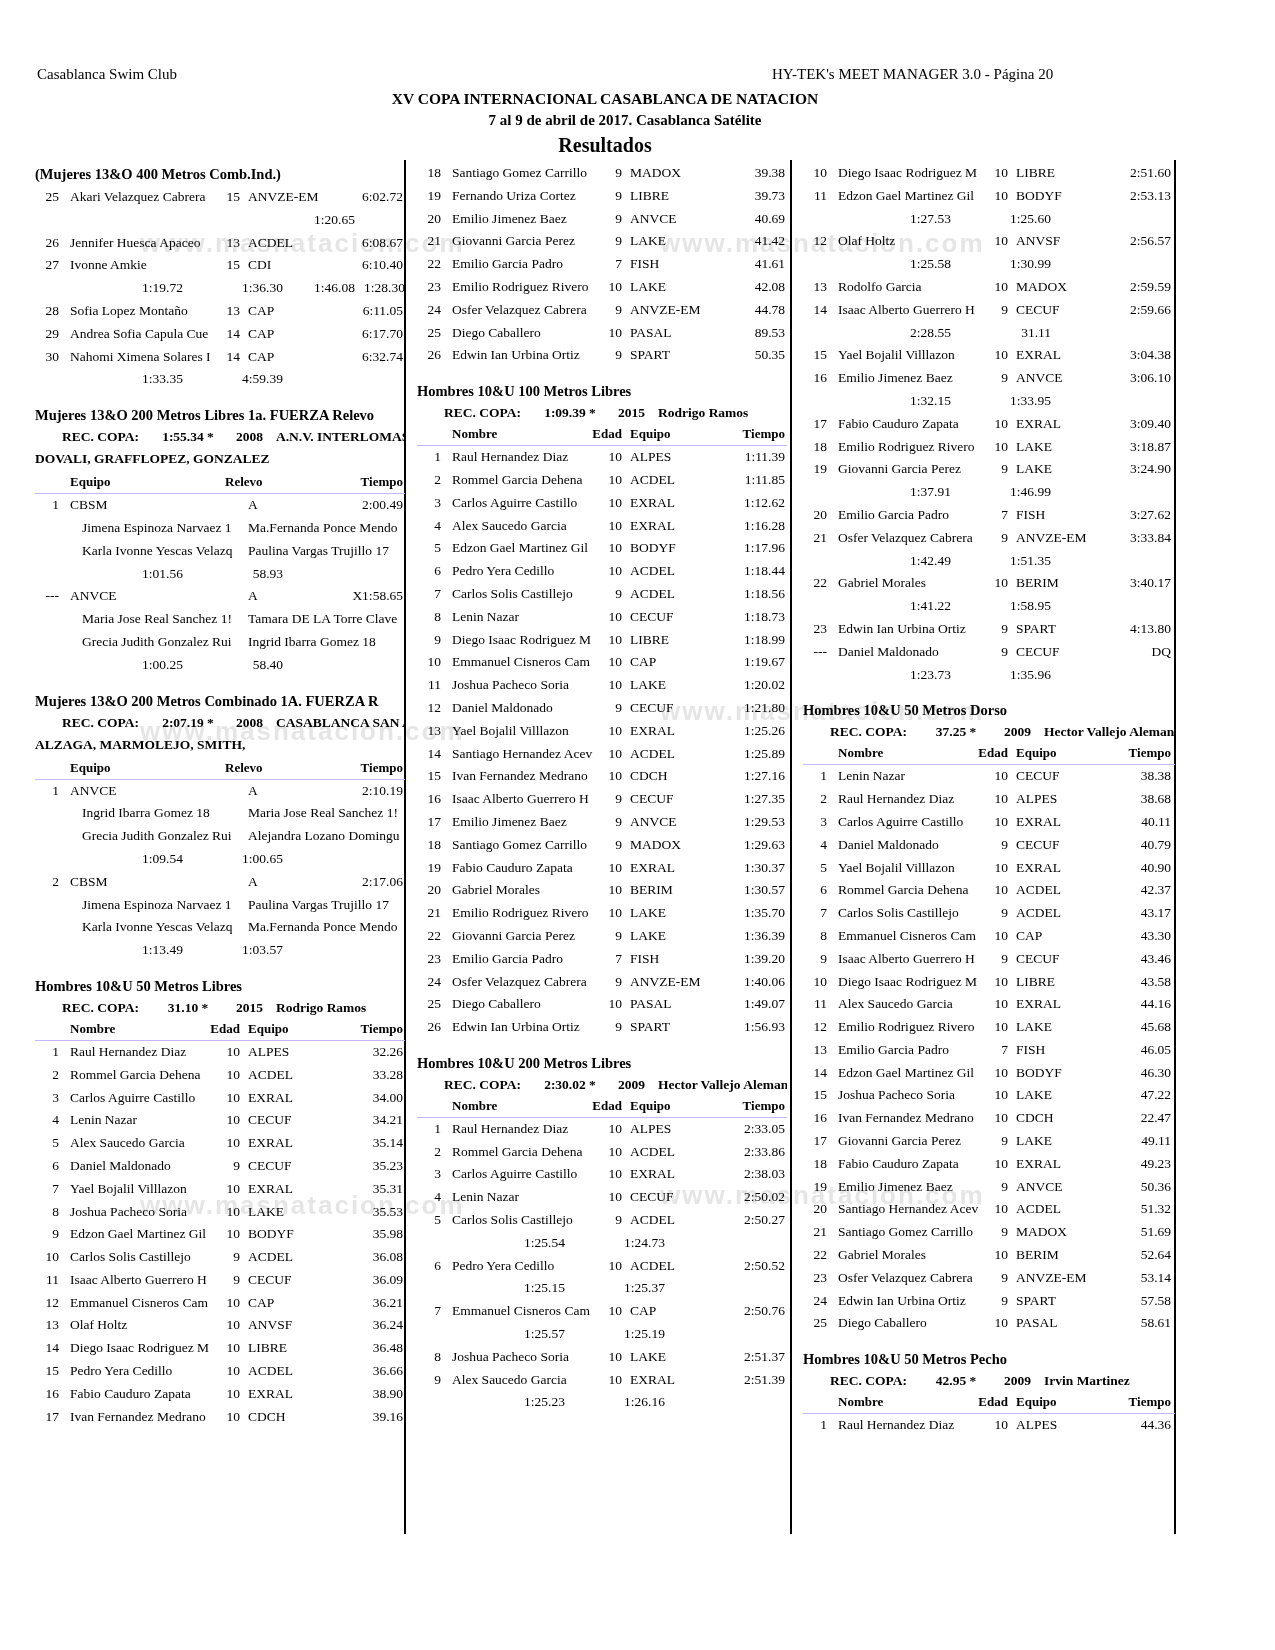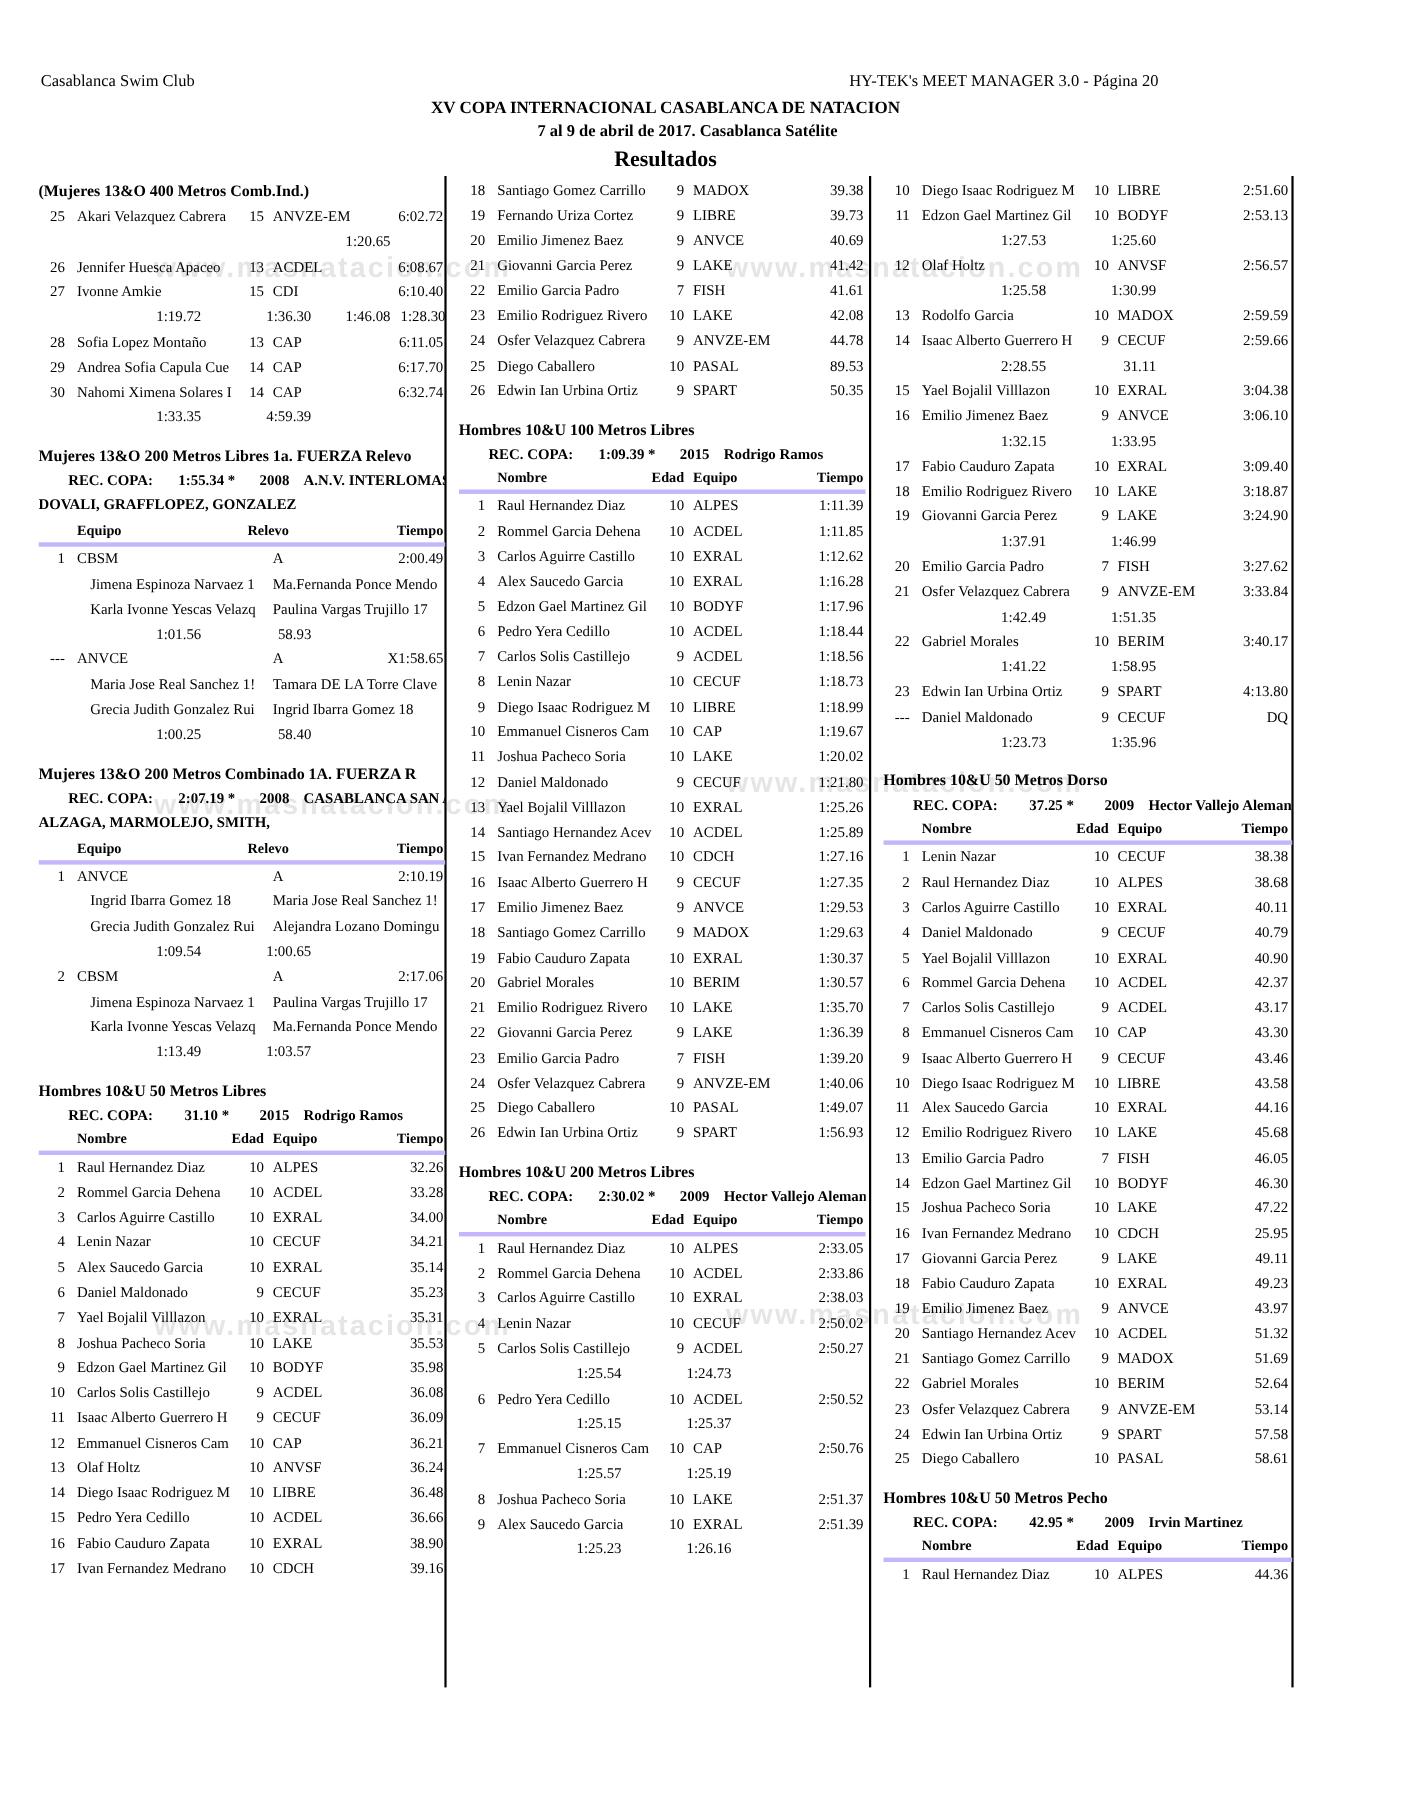--- a/index.html
+++ b/index.html
@@ -16,21 +16,21 @@
   .c2 { left:417px; width:370px; }
   .c3 { left:803px; width:372px; }
   .line { height:22.8px; line-height:22.8px; white-space:nowrap; position:relative; }
   .evt { font-weight:bold; font-size:14.5px; height:24px; line-height:24px; white-space:nowrap; }
   .rec { font-weight:bold; font-size:13.5px; white-space:nowrap; height:20px; line-height:20px; padding-left:27px; }
   .rec span { display:inline-block; }
   .rec .lab { width:90px; }
   .rec .rt { width:72px; text-align:center; margin-right:12px; }
   .rec .yr { width:40px; }
   .names { font-weight:bold; font-size:13.5px; height:24px; line-height:24px; }
-  .th { font-weight:bold; font-size:13px; height:22px; line-height:22px; border-bottom:4px solid #c4b5fd; position:relative; }
+  .th { font-weight:bold; font-size:13px; height:22px; line-height:22px; border-bottom:1px solid #c4b5fd; position:relative; }
   .th span, .line span { position:absolute; top:0; }
   .gap { height:12px; }
   .pl { left:0; width:24px; text-align:right; }
   .nm { left:35px; width:150px; overflow:hidden; }
   .ag { left:183px; width:22px; text-align:right; }
   .tm { left:213px; width:90px; }
   .tt { left:290px; width:78px; text-align:right; }
   .sp1 { left:60px; width:88px; text-align:right; }
   .sp2 { left:160px; width:88px; text-align:right; }
   .sp3 { left:250px; width:70px; text-align:right; }
@@ -971,42 +971,42 @@
         <span class="nm">Joshua Pacheco Soria</span>
         <span class="ag">10</span>
         <span class="tm">LAKE</span>
         <span class="tt">47.22</span>
       </div>
       <div class="line">
         <span class="pl">16</span>
         <span class="nm">Ivan Fernandez Medrano</span>
         <span class="ag">10</span>
         <span class="tm">CDCH</span>
-        <span class="tt">25.95</span>
+        <span class="tt">22.47</span>
       </div>
       <div class="line">
         <span class="pl">17</span>
         <span class="nm">Giovanni Garcia Perez</span>
         <span class="ag">9</span>
         <span class="tm">LAKE</span>
         <span class="tt">49.11</span>
       </div>
       <div class="line">
         <span class="pl">18</span>
         <span class="nm">Fabio Cauduro Zapata</span>
         <span class="ag">10</span>
         <span class="tm">EXRAL</span>
         <span class="tt">49.23</span>
       </div>
       <div class="line">
         <span class="pl">19</span>
         <span class="nm">Emilio Jimenez Baez</span>
         <span class="ag">9</span>
         <span class="tm">ANVCE</span>
-        <span class="tt">43.97</span>
+        <span class="tt">50.36</span>
       </div>
       <div class="line">
         <span class="pl">20</span>
         <span class="nm">Santiago Hernandez Acev</span>
         <span class="ag">10</span>
         <span class="tm">ACDEL</span>
         <span class="tt">51.32</span>
       </div>
       <div class="line">
         <span class="pl">21</span>

